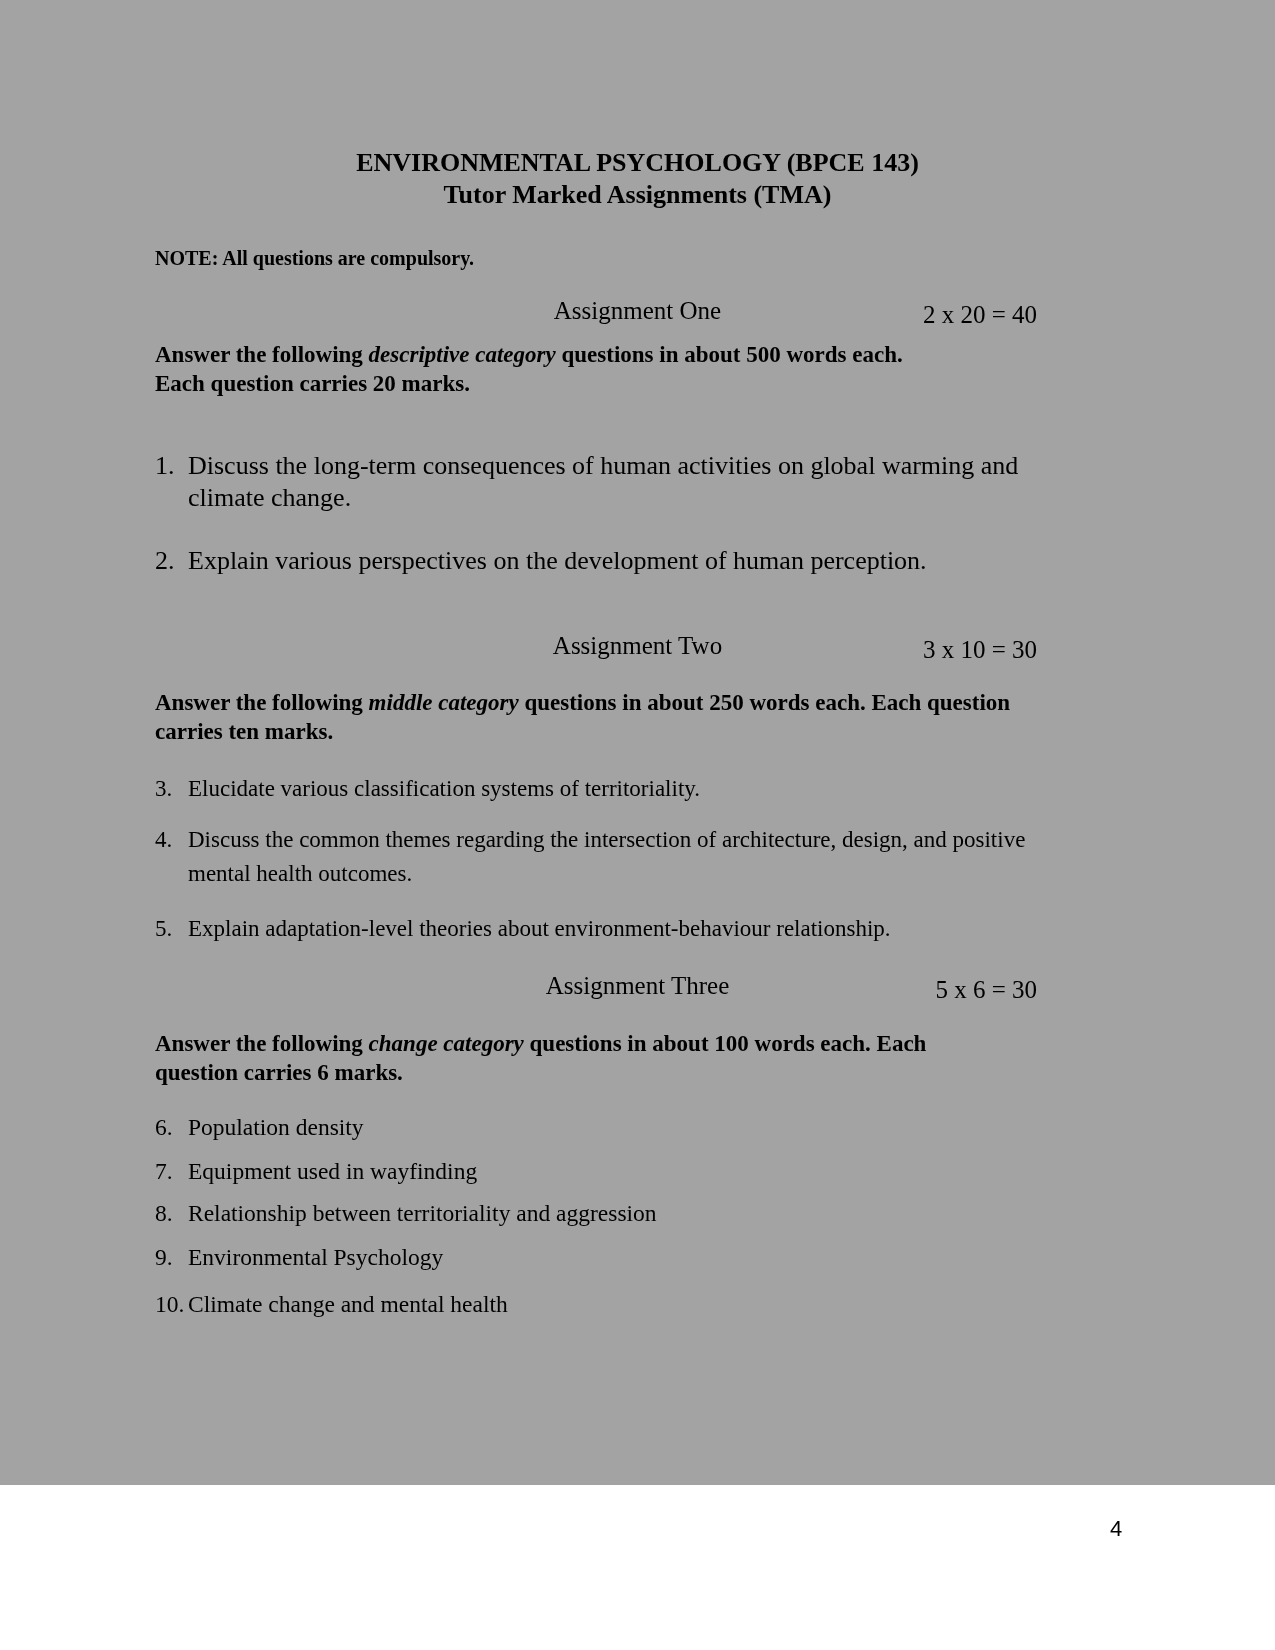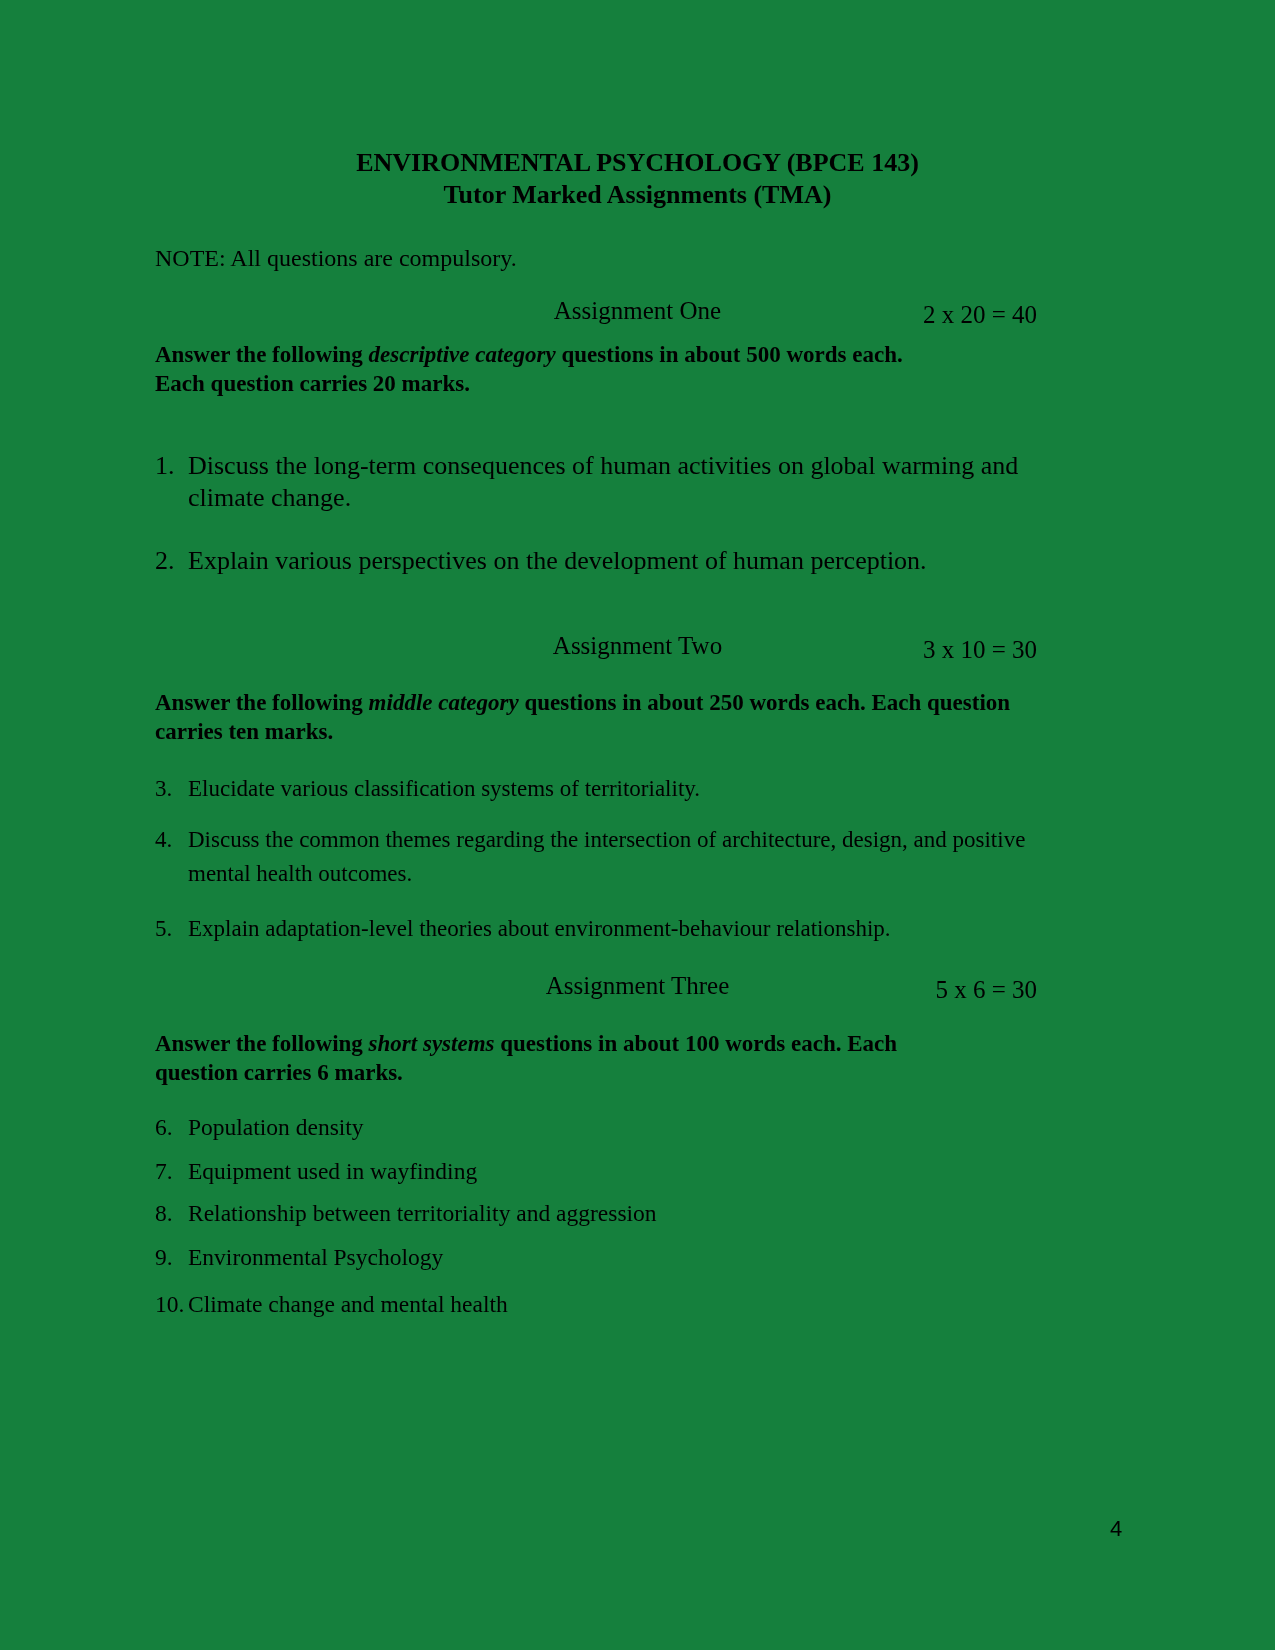--- a/index.html
+++ b/index.html
@@ -8,22 +8,22 @@
     width: 1275px;
     height: 1650px;
     position: relative;
     font-family: "Liberation Serif", "DejaVu Serif", serif;
     color: #000000;
     overflow: hidden;
   }
   .page {
     position: relative;
     width: 1275px;
-    height: 1650px;
-    background: #15803d;
+    height: 1485px;
+    background: #a3a3a3;
   }
   .content {
     padding: 147px 155px 0 155px;
   }
 
   
   .doc-title {
     text-align: center;
     font-weight: bold;
     font-size: 26px;
@@ -35,22 +35,22 @@
     margin-top: 31px;
     text-align: right;
     font-weight: bold;
     font-size: 25px;
     line-height: 33px;
   }
 
   
   .note {
     margin-top: 32px;
-    font-weight: normal;
-    font-size: 24px;
+    font-weight: bold;
+    font-size: 20px;
     line-height: 30px;
   }
 
   
   .assign-row {
     position: relative;
     text-align: center;
     font-weight: normal;
     font-size: 25px;
     line-height: 31px;
@@ -161,21 +161,21 @@
     <div class="question q-mid q5">
       <span class="q-num">5.</span>
       <span class="q-text">Explain adaptation-level theories about environment-behaviour relationship.</span>
     </div>
 
     <div class="assign-row row-three">
       <span class="assign-label">Assignment Three</span>
       <span class="assign-marks">5 x 6 = 30</span>
     </div>
 
-    <p class="instr instr-three"><span>Answer the following </span><span class="cat">short systems</span><span> questions in about 100 words each. Each
+    <p class="instr instr-three"><span>Answer the following </span><span class="cat">change category</span><span> questions in about 100 words each. Each
 question carries 6 marks.</span></p>
 
     <div class="question q-short q6">
       <span class="q-num">6.</span>
       <span class="q-text">Population density</span>
     </div>
 
     <div class="question q-short q7">
       <span class="q-num">7.</span>
       <span class="q-text">Equipment used in wayfinding</span>

